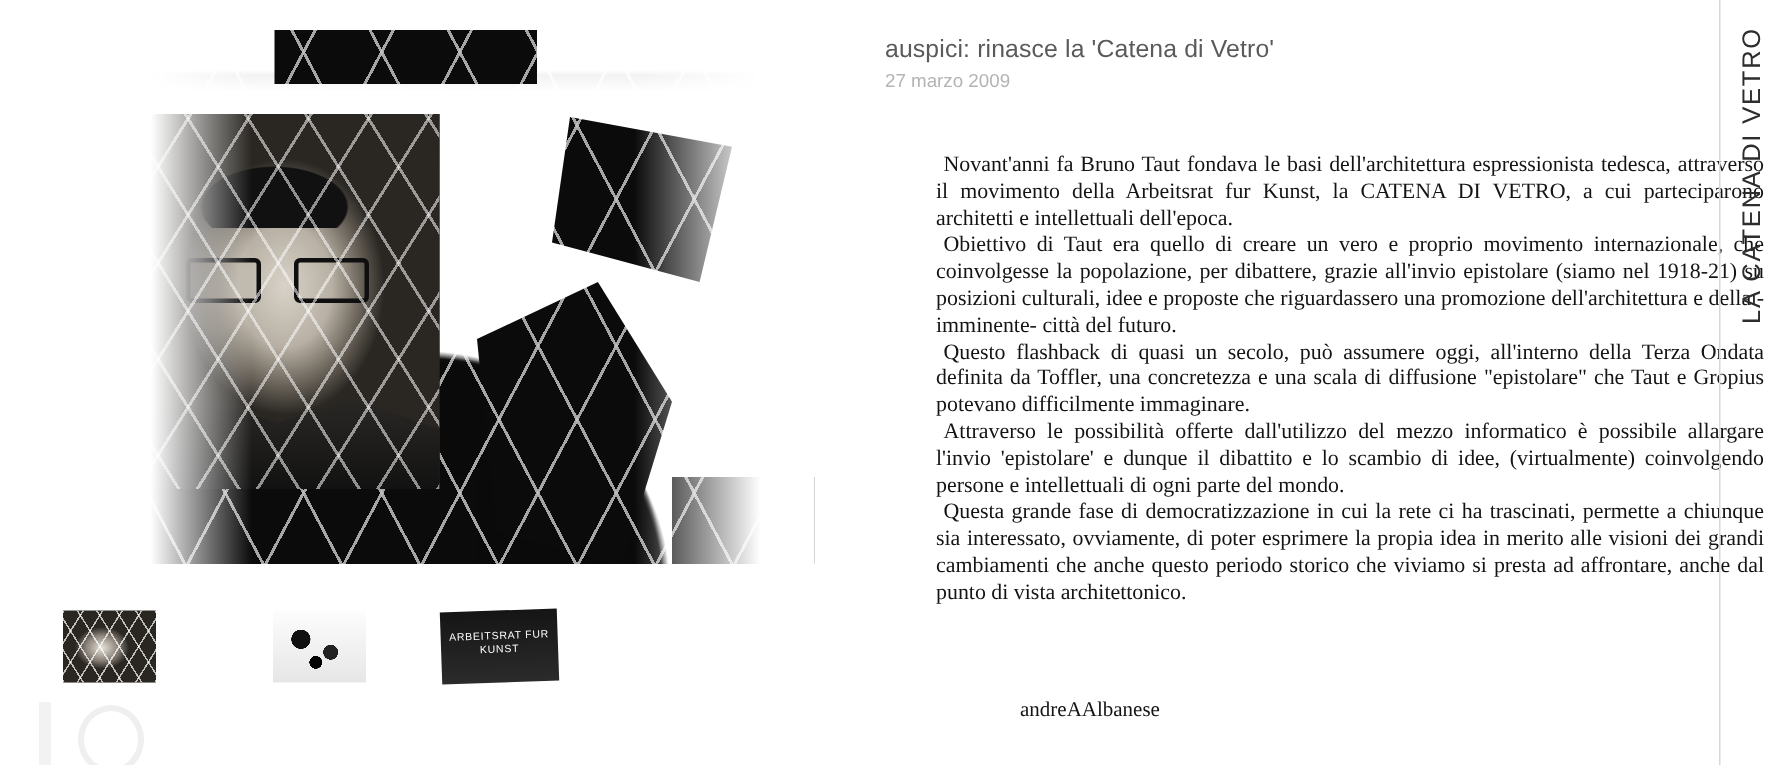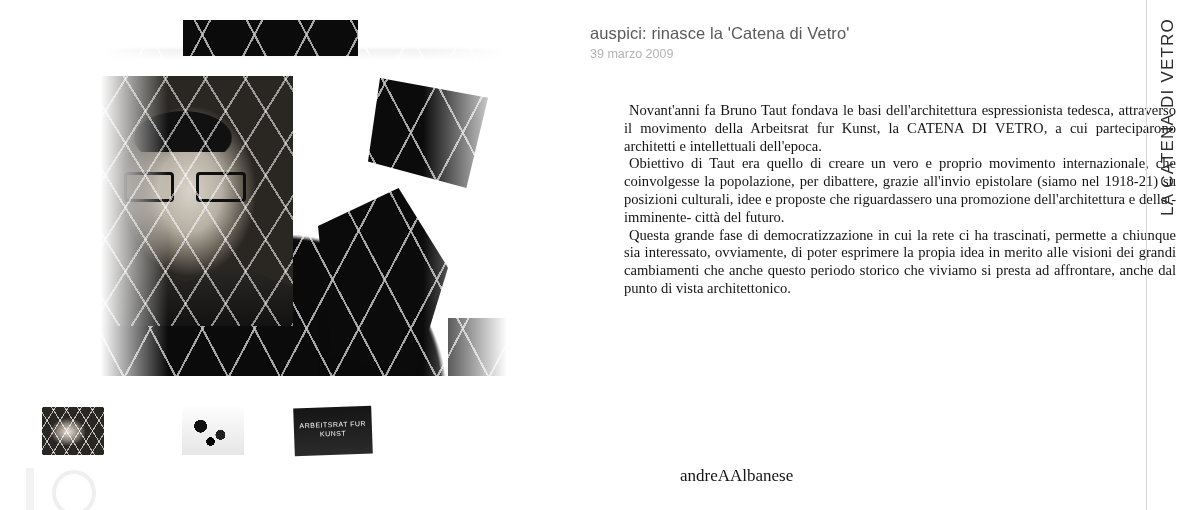--- a/index.html
+++ b/index.html
@@ -224,21 +224,21 @@
   }
   #post-body p {
     margin: 0;
     text-indent: 5px;
   }
   #post-signature {
     position: absolute;
     left: 10px;
     top: 466px;
     width: 552px;
-    font-size: 17px;
+    font-size: 14px;
     color: #141414;
     padding-left: 90px;
     box-sizing: border-box;
   }
 
   
   #content-divider {
     position: absolute;
     left: 1146px;
     top: 0;
@@ -300,25 +300,27 @@
     <div class="thumb thumb-3">ARBEITSRAT FUR KUNST</div>
   </div>
 
   <div id="watermark-bar"></div>
   <div id="watermark-mark"></div>
 </div>
 
 <div id="content-column">
 
   <div id="post-title">auspici: rinasce la 'Catena di Vetro'</div>
-  <div id="post-date">39 marzo 2009</div>
+  <div id="post-date">27 marzo 2009</div>
 
   <div id="post-body">
     <p>Novant'anni fa Bruno Taut fondava le basi dell'architettura espressionista tedesca, attraverso il movimento della Arbeitsrat fur Kunst, la CATENA DI VETRO, a cui parteciparono architetti e intellettuali dell'epoca.</p>
     <p>Obiettivo di Taut era quello di creare un vero e proprio movimento internazionale, che coinvolgesse la popolazione, per dibattere, grazie all'invio epistolare (siamo nel 1918-21) su posizioni culturali, idee e proposte che riguardassero una promozione dell'architettura e della -imminente- città del futuro.</p>
+    <p>Questo flashback di quasi un secolo, può assumere oggi, all'interno della Terza Ondata definita da Toffler, una concretezza e una scala di diffusione "epistolare" che Taut e Gropius potevano difficilmente immaginare.</p>
+    <p>Attraverso le possibilità offerte dall'utilizzo del mezzo informatico è possibile allargare l'invio 'epistolare' e dunque il dibattito e lo scambio di idee, (virtualmente) coinvolgendo persone e intellettuali di ogni parte del mondo.</p>
     <p>Questa grande fase di democratizzazione in cui la rete ci ha trascinati, permette a chiunque sia interessato, ovviamente, di poter esprimere la propia idea in merito alle visioni dei grandi cambiamenti che anche questo periodo storico che viviamo si presta ad affrontare, anche dal punto di vista architettonico.</p>
   </div>
 
   <div id="post-signature">andreAAlbanese</div>
 </div>
 
 <div id="content-divider"></div>
 
 <div id="vertical-title">
   <span>LA CATENA DI VETRO</span>

